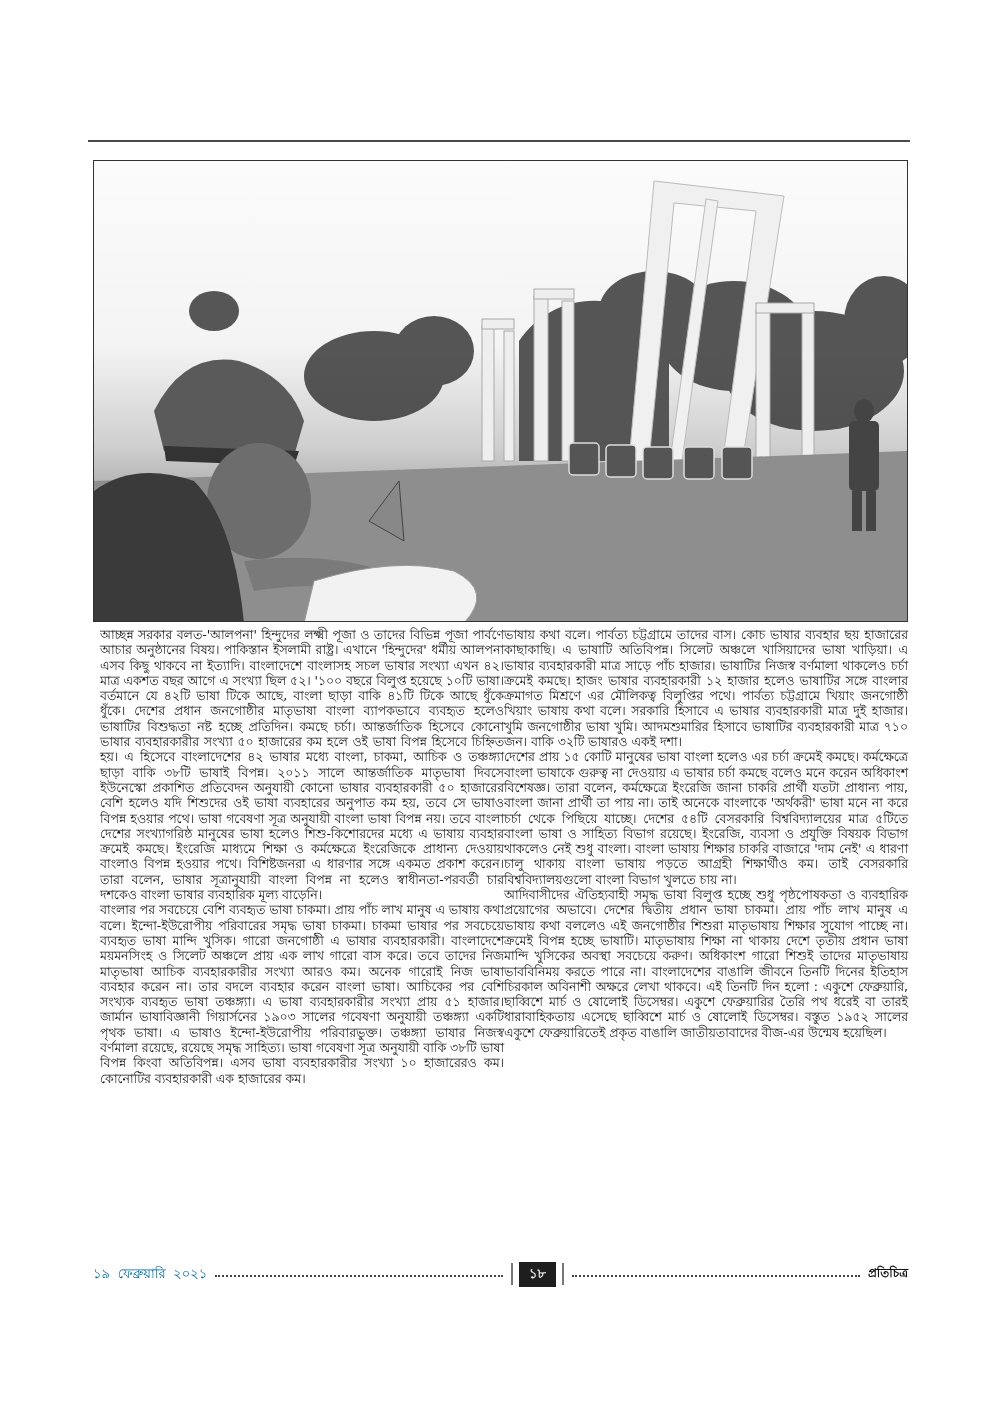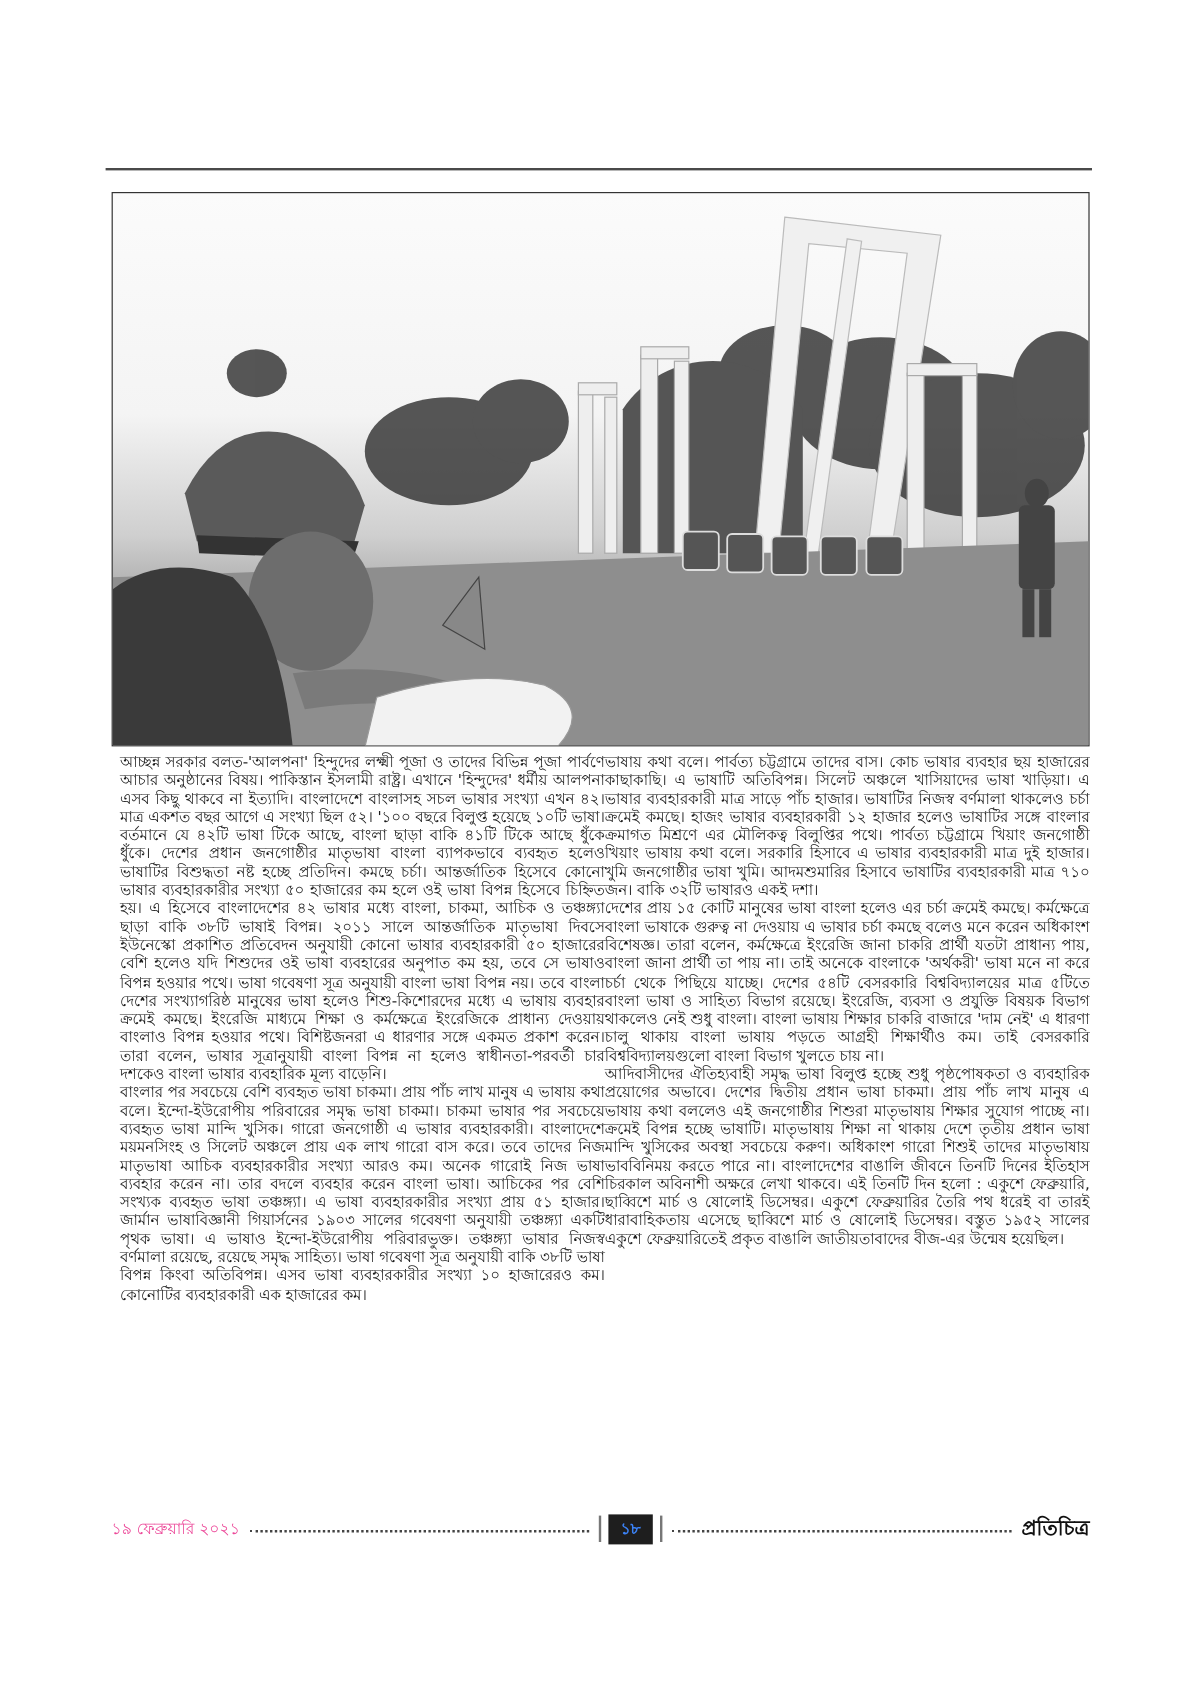--- a/index.html
+++ b/index.html
@@ -58,44 +58,45 @@
       position: absolute;
       top: 1262px;
       left: 93px;
       width: 815px;
       height: 24px;
       display: flex;
       align-items: center;
     }
     .footer .date {
       font-size: 13px;
-      color: #ec4899;
+      color: #0369a1;
       white-space: nowrap;
+      font-family: Liberation Mono, monospace;
     }
     .footer .dots {
       flex: 1;
       border-bottom: 2px dotted #444;
       height: 0;
       margin: 4px 8px 0 8px;
     }
     .footer .bar {
       width: 2px;
       height: 22px;
       background: #777;
     }
     .footer .page-num {
       background: #1e1e1e;
-      color: #3b82f6;
+      color: #e5e5e5;
       font-size: 13px;
       font-weight: bold;
       padding: 2px 10px;
       margin: 0 6px;
     }
     .footer .brand {
-      font-size: 17px;
+      font-size: 12px;
       font-weight: bold;
       color: #111;
       white-space: nowrap;
       font-family: "DejaVu Serif", serif;
     }
   </style>
 </head>
 <body>
 
 <div class="top-rule"></div>

